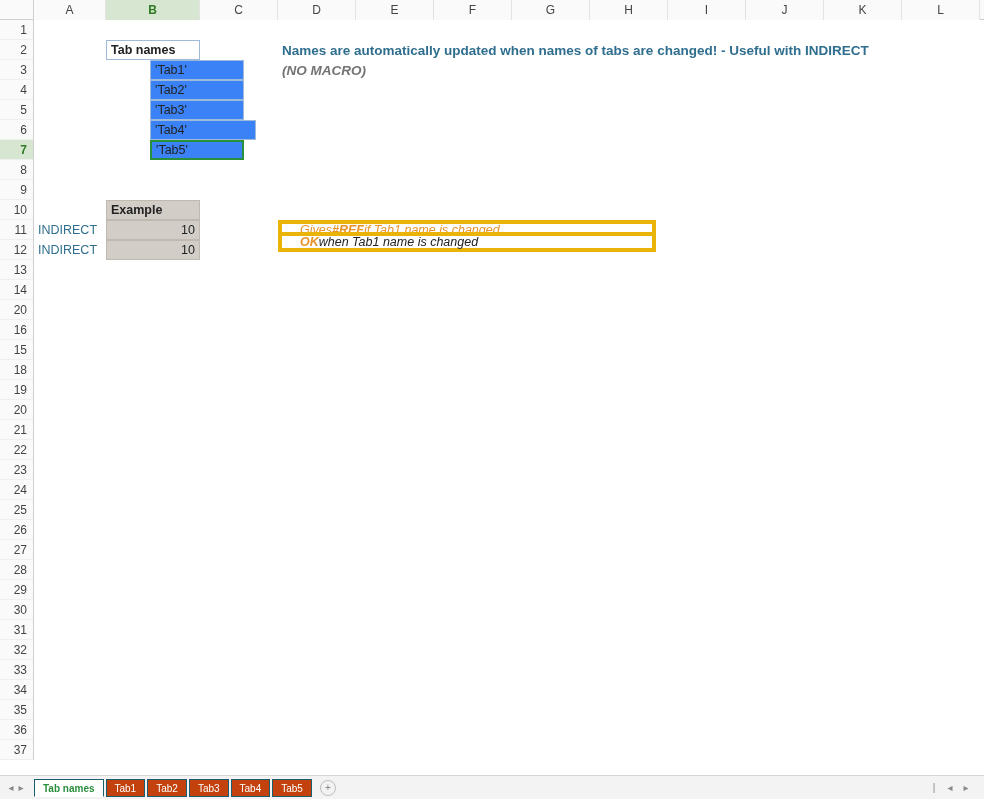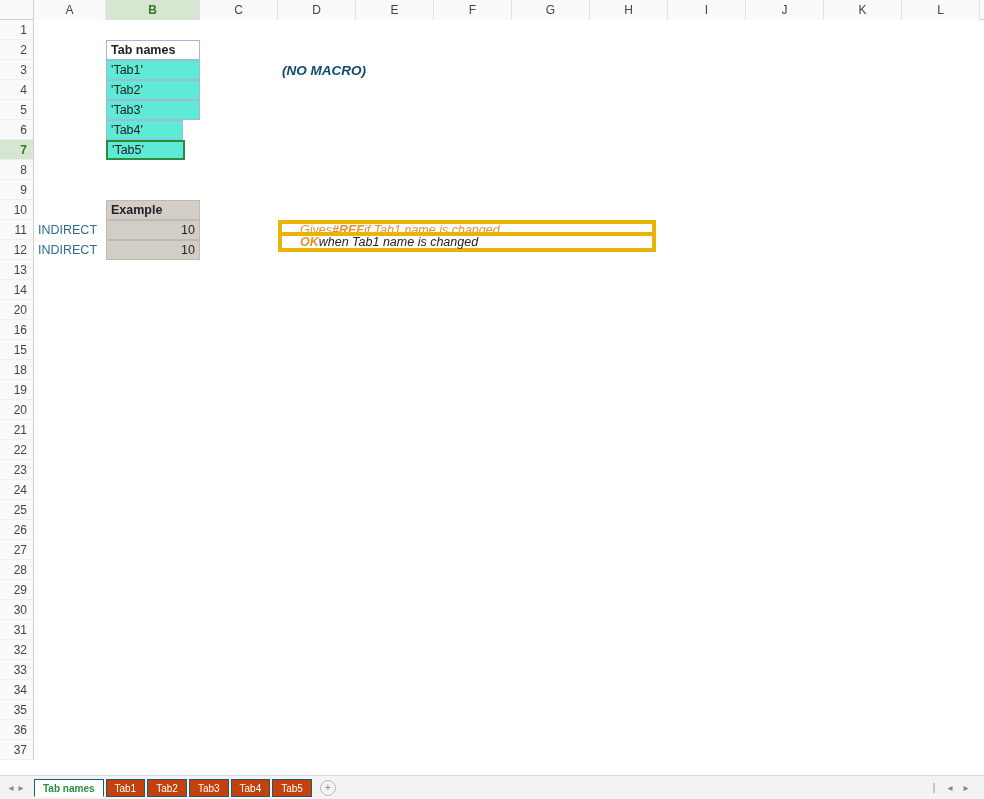--- a/index.html
+++ b/index.html
@@ -30,30 +30,30 @@
   .rowhdr.sel { background:#d7e6d1; color:#2f7a23; font-weight:bold; }
 
   .corner     { position:absolute; top:0; left:0; width:var(--rowhdr-w); height:var(--rowH);
                 background:#fafafa; border-right:1px solid #d0d0d0; border-bottom:1px solid #d0d0d0; z-index:3;}
 
   .cells      { position:absolute; top:var(--rowH); left:var(--rowhdr-w); right:0; bottom:0; }
   .cell       { position:absolute; height:var(--rowH); display:flex; align-items:center;
                 font-size:12.5px; color:#222; padding:0 4px; white-space:nowrap; }
 
   .hdrCell    { font-weight:bold; background:#fff; border:1px solid #9fb9d8; }
-  .tabCell    { border:1px solid #9fb9d8; background:#5eead4; }
+  .tabCell    { border:1px solid #9fb9d8; background:#3b82f6;margin-left:44px; }
   .tabCell.active { border:2px solid #2a8f3c; }
 
   .exHdr      { background:#d2cdc6; font-weight:bold; border:1px solid #bfb9af; }
   .exVal      { background:#d2cdc6; border:1px solid #bfb9af; justify-content:flex-end; }
   .indirect   { color:#2f6e8e; }
 
   .noteBox    { border:4px solid #eab308; background:#fff; padding:0 18px; font-style:italic; }
   .blueBold   { color:#2f6e8e; font-weight:bold; font-style:normal;}
-  .orangeI    { color:#0c4a6e; font-weight:bold; font-style:italic;}
+  .orangeI    { color:#737373; font-weight:bold; font-style:italic;}
   .orangeB    { color:#e8932a; font-weight:bold; font-style:italic;}
   .ital       { font-style:italic; }
 
   
   .sheetbar   { position:absolute; left:0; right:0; bottom:0; height:var(--sheetbar-h);
                 background:#f3f3f3; border-top:1px solid #d6d6d6; display:flex; align-items:center;
                 padding-left:6px; font-size:10px; overflow:hidden;}
   .navbtn     { width:10px; height:14px; display:flex; align-items:center; justify-content:center;
                 color:#888; cursor:default;}
   .tab        { height:18px; line-height:18px; padding:0 8px; margin-right:2px; cursor:default;
@@ -130,23 +130,24 @@
       <div class="rowhdr">37</div>
     </div>
 
   <div class="cells">
 
     <div class="cell hdrCell" style="left:72px;top:20px;width:94px">Tab names</div>
 
     <div class="cell tabCell" style="left:72px;top:40px;width:94px">'Tab1'</div>
     <div class="cell tabCell" style="left:72px;top:60px;width:94px">'Tab2'</div>
     <div class="cell tabCell" style="left:72px;top:80px;width:94px">'Tab3'</div>
-    <div class="cell tabCell" style="left:72px;top:100px;width:77px">'Tab4'</div>
-    <div class="cell tabCell active" style="left:72px;top:120px;width:79px">'Tab5'</div>
+    <div class="cell tabCell" style="left:72px;top:100px;width:106px">'Tab4'</div>
+    <div class="cell tabCell active" style="left:72px;top:120px;width:94px">'Tab5'</div>
 
+    <div class="cell blueBold" style="left:244px;top:20px;width:700px;font-size:13.5px">Names are automatically updated when names of tabs are changed! - Useful with INDIRECT</div>
     <div class="cell orangeI" style="left:244px;top:40px;width:300px;font-size:13.5px">(NO MACRO)</div>
 
     <div class="cell exHdr" style="left:72px;top:180px;width:94px">Example</div>
 
     <div class="cell indirect" style="left:0;top:200px;width:72px;justify-content:flex-start">INDIRECT</div>
     <div class="cell exVal" style="left:72px;top:200px;width:94px">10</div>
 
     <div class="cell indirect" style="left:0;top:220px;width:72px;justify-content:flex-start">INDIRECT</div>
     <div class="cell exVal" style="left:72px;top:220px;width:94px">10</div>
 

